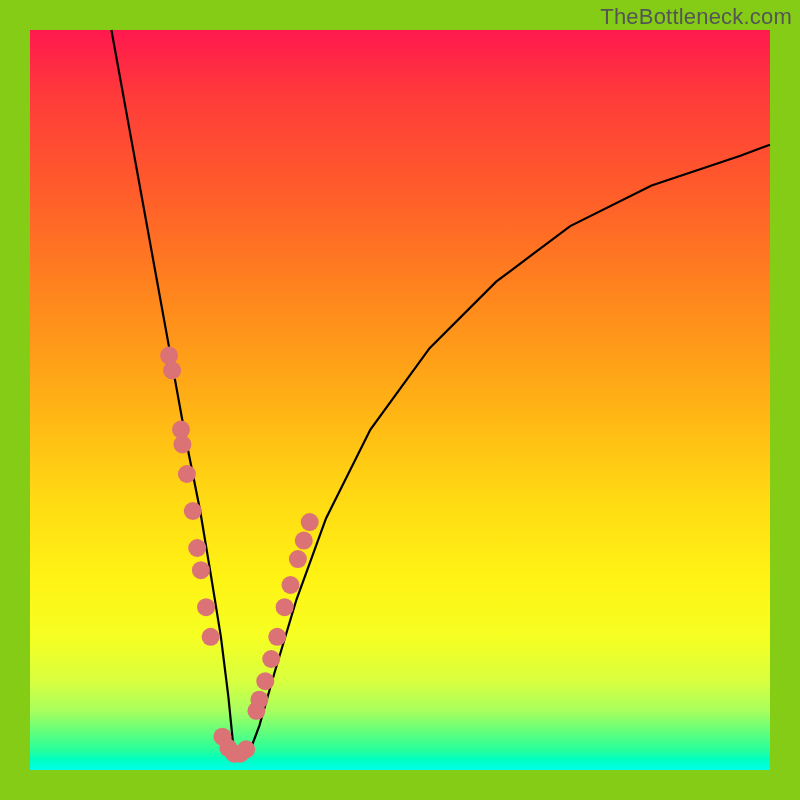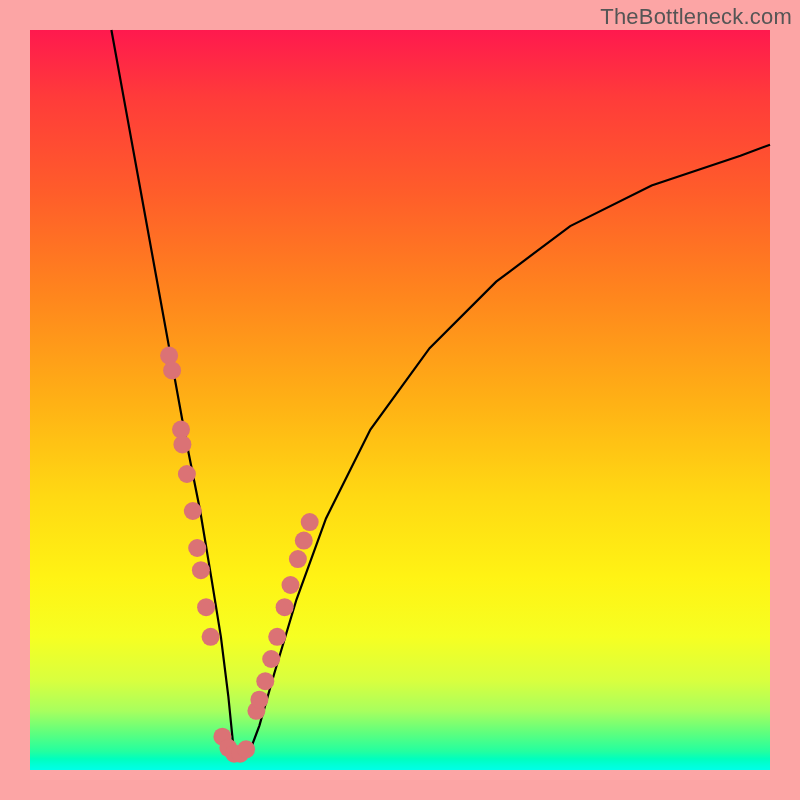--- a/index.html
+++ b/index.html
@@ -6,21 +6,21 @@
     margin: 0;
     padding: 0;
     width: 800px;
     height: 800px;
     overflow: hidden;
     font-family: Arial, Helvetica, sans-serif;
   }
   .outer {
     width: 800px;
     height: 800px;
-    background: #fca5a5;
+    background: #84cc16;
     position: relative;
   }
   .plot {
     position: absolute;
     left: 30px;
     top: 30px;
     width: 740px;
     height: 740px;
     background: linear-gradient(
       to bottom,

